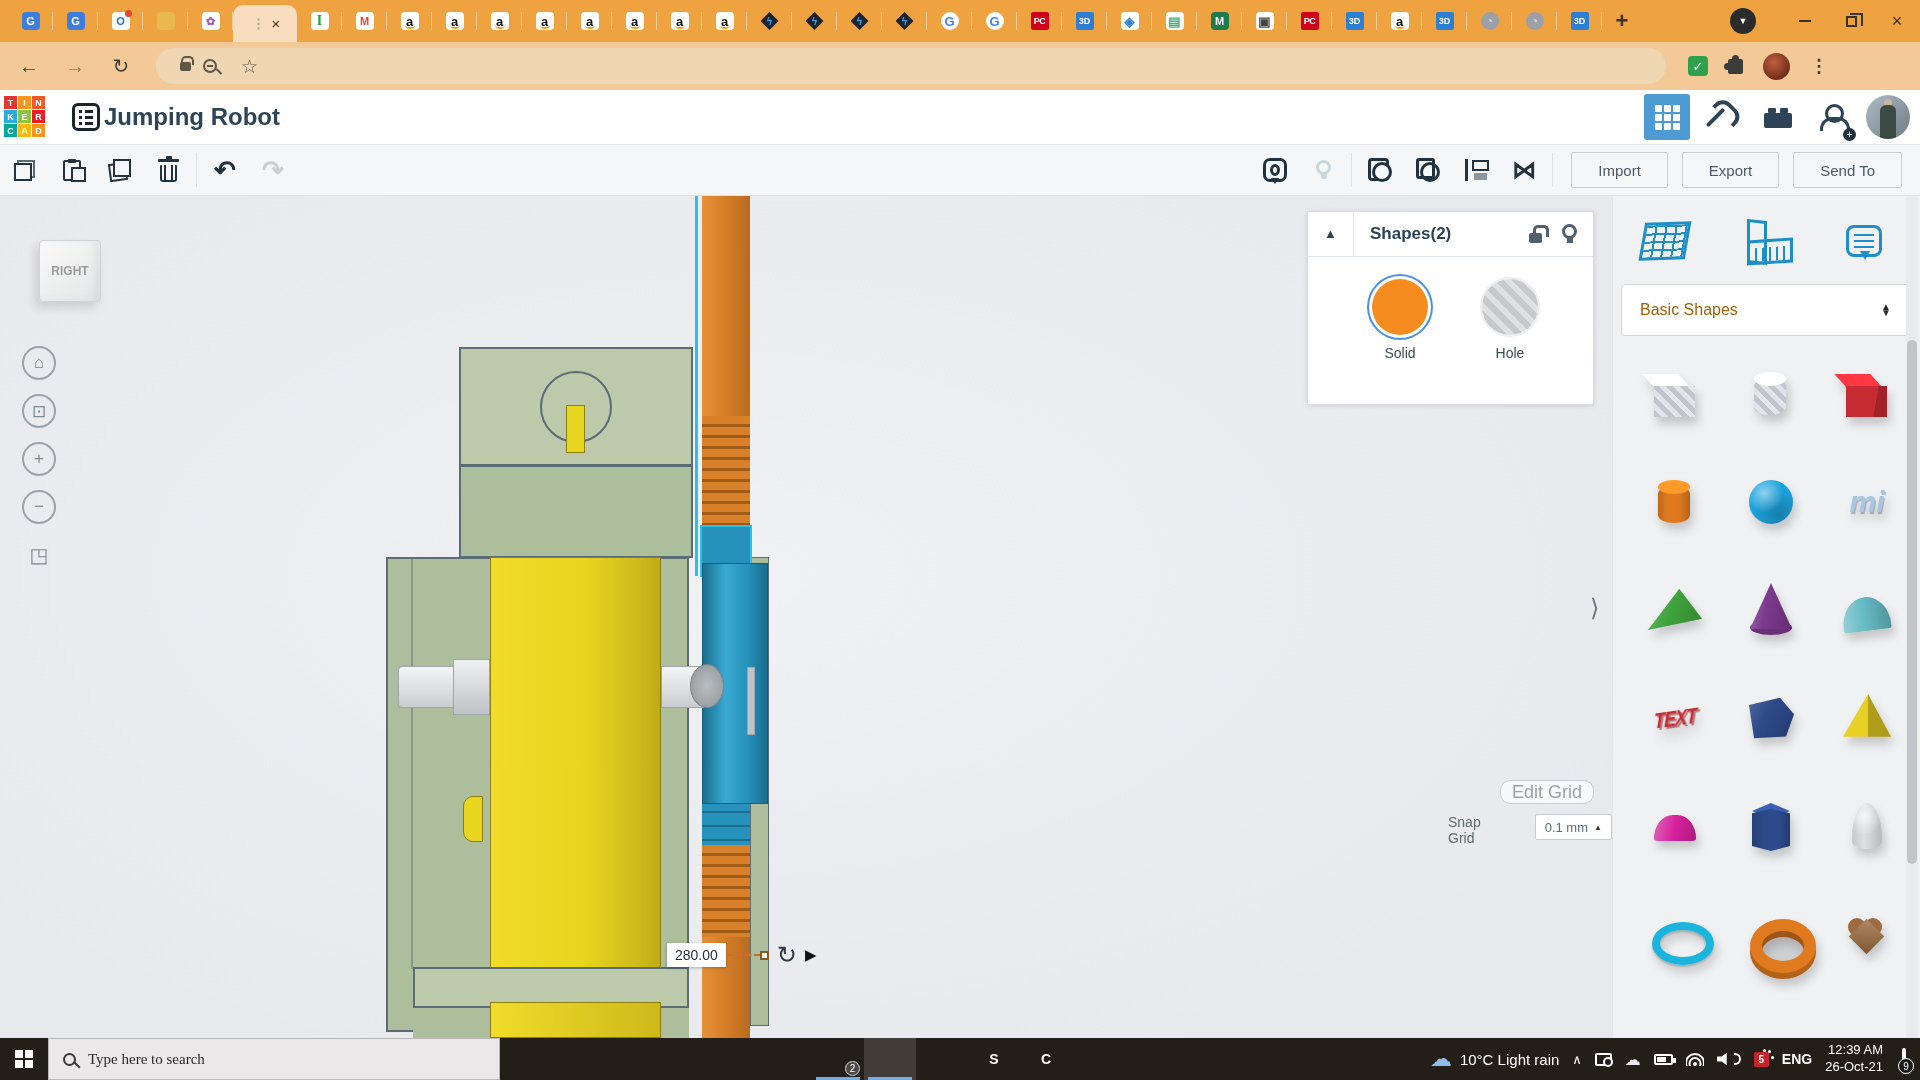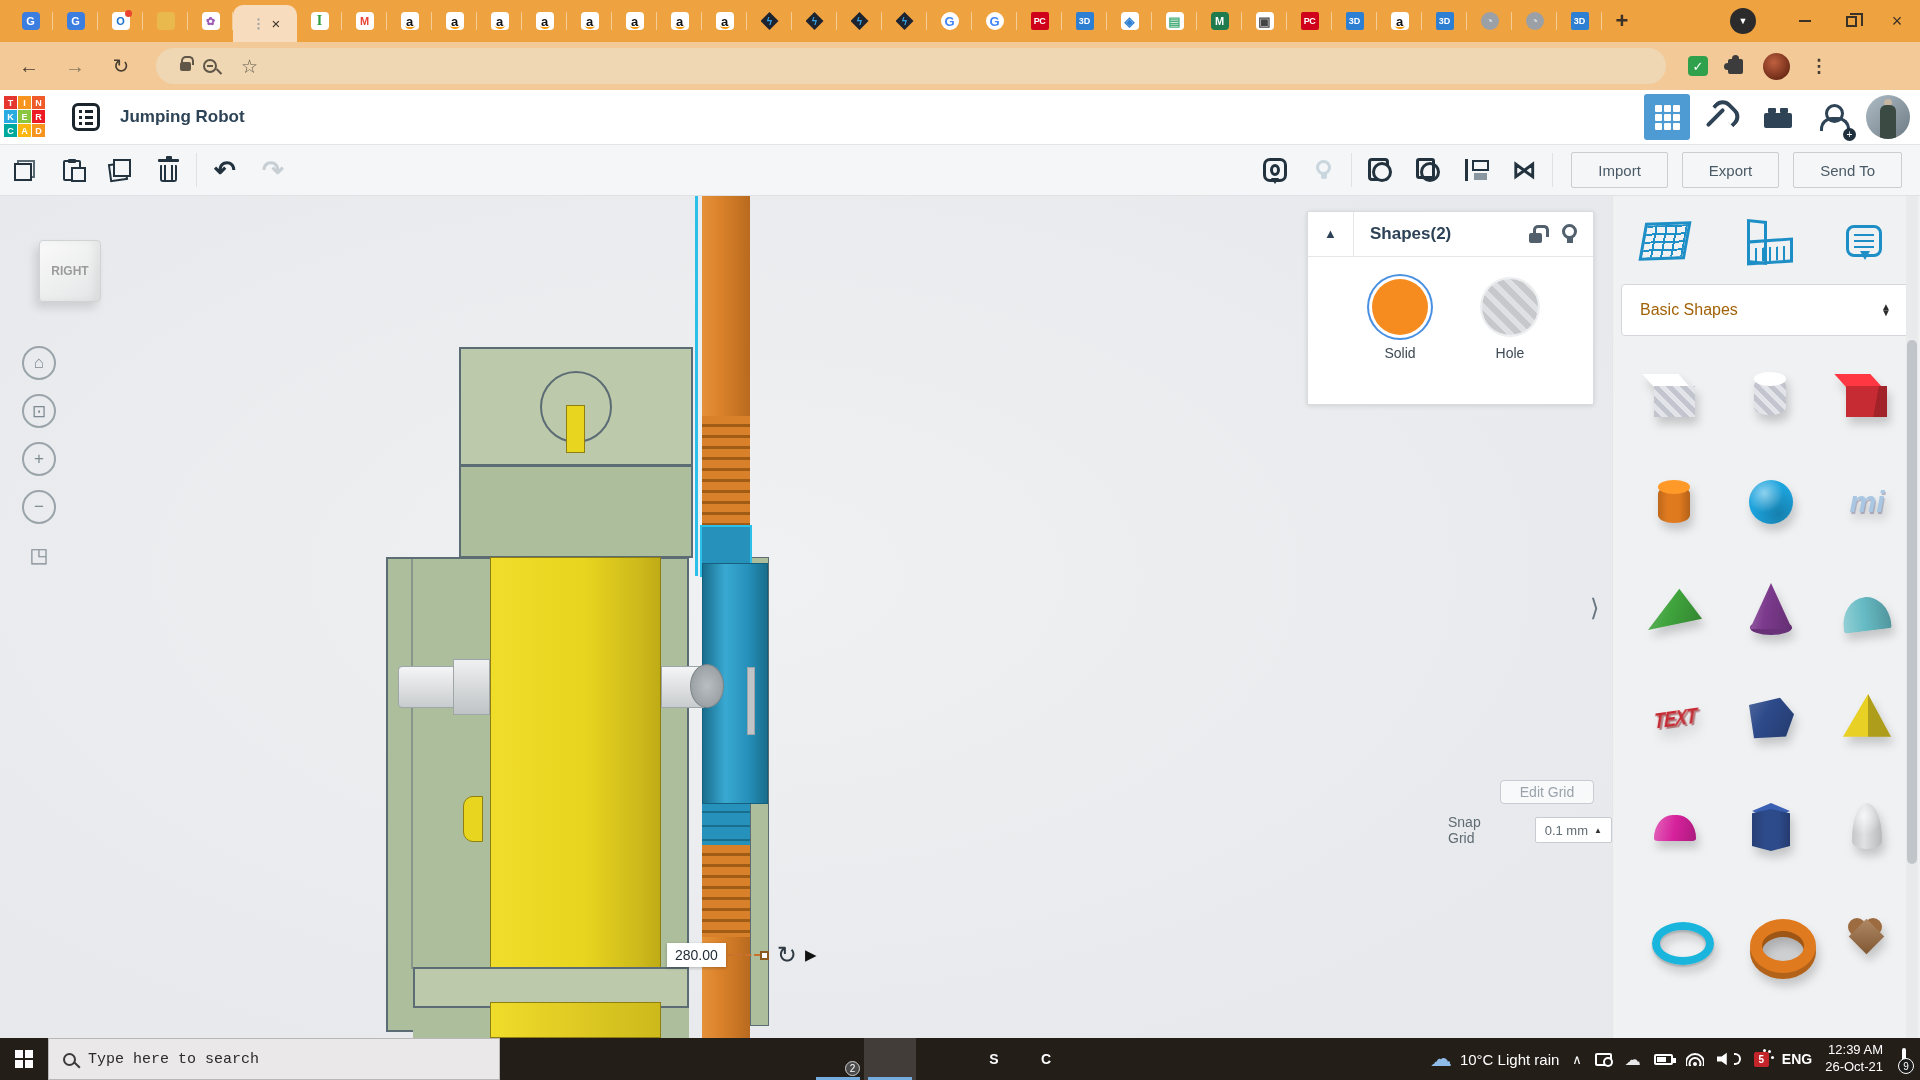--- a/index.html
+++ b/index.html
@@ -63,21 +63,21 @@
 #chrome-avatar{width:27px;height:27px;border-radius:50%;background:radial-gradient(circle at 40% 35%,#C06040,#501808);cursor:pointer}
 .menu-dots{font-size:18px;color:#473D30;font-weight:bold;cursor:pointer;margin-right:14px}
 
 
 #tkheader{position:absolute;left:0;top:90px;width:1920px;height:55px;background:#fff;border-bottom:1px solid #E2E5E7;display:flex;align-items:center}
 #tk-logo{width:42px;height:42px;margin-left:4px;display:grid;grid-template-columns:repeat(3,13px);grid-auto-rows:13px;gap:1px;cursor:pointer}
 .logo-tile{background:var(--c);color:#fff;font-size:9px;font-weight:bold;display:flex;align-items:center;justify-content:center}
 .ic-designmenu{width:28px;height:28px;border:3px solid #1A242C;border-radius:6px;margin-left:26px;position:relative;cursor:pointer}
 .ic-designmenu::before{content:"";position:absolute;left:4px;top:4px;width:3px;height:3px;background:#1A242C;box-shadow:0 6px 0 #1A242C,0 12px 0 #1A242C}
 .ic-designmenu::after{content:"";position:absolute;left:10px;top:4px;width:8px;height:3px;background:#1A242C;box-shadow:0 6px 0 #1A242C,0 12px 0 #1A242C}
-#doc-title{margin-left:20px;font-size:17px;font-weight:bold;color:#2D4356}
+#doc-title{margin-left:4px;font-size:24px;font-weight:bold;color:#2D4356}
 #tkheader-right{margin-left:auto;display:flex;align-items:center;gap:14px;margin-right:10px}
 #btn-dashboard{width:46px;height:46px;background:var(--tinkercad-blue);border-radius:3px;display:flex;align-items:center;justify-content:center;cursor:pointer}
 .grid9{display:grid;grid-template-columns:repeat(3,7px);grid-auto-rows:7px;gap:2px}
 .grid9 i{background:#fff;border-radius:1px}
 .hdr-ic{width:40px;height:40px;display:flex;align-items:center;justify-content:center;position:relative;cursor:pointer}
 .ic-pickaxe{width:26px;height:26px;position:relative}
 .ic-pickaxe::before{content:"";position:absolute;left:11px;top:5px;width:4px;height:24px;background:#2E4356;border-radius:2px;transform:rotate(45deg);transform-origin:top center}
 .ic-pickaxe::after{content:"";position:absolute;left:2px;top:0px;width:22px;height:11px;border:4px solid #2E4356;border-bottom:none;border-radius:11px 11px 0 0;transform:rotate(45deg)}
 .ic-brick{width:28px;height:15px;background:#2E4356;border-radius:2px;position:relative;margin-top:6px}
 .ic-brick::before{content:"";position:absolute;top:-5px;left:4px;width:8px;height:5px;background:#2E4356;border-radius:1px;box-shadow:12px 0 0 #2E4356}
@@ -176,22 +176,22 @@
 .ic-unlock::before{content:"";position:absolute;top:-8px;left:4px;width:10px;height:9px;border:3px solid #51606C;border-bottom:none;border-radius:5px 5px 0 0}
 .ic-bulb2{width:15px;height:15px;border:3px solid #51606C;border-radius:50%;position:relative;margin-bottom:6px;cursor:pointer}
 .ic-bulb2::after{content:"";position:absolute;bottom:-7px;left:2px;width:6px;height:5px;background:#51606C}
 #insp-body{display:flex;gap:54px;padding:22px 0 0 64px}
 .matopt{display:flex;flex-direction:column;align-items:center;gap:10px;cursor:pointer}
 #solid-circle{width:56px;height:56px;border-radius:50%;background:var(--solid-orange);box-shadow:0 0 0 3px #fff,0 0 0 5px #4A90E2}
 #hole-circle{width:56px;height:56px;border-radius:50%;background:repeating-linear-gradient(45deg,#C6C8CC 0 6px,#DEE0E3 6px 12px);box-shadow:0 0 0 2px #EDEEF0}
 .matlabel{font-size:14px;color:#3D4A54}
 #collapse-chevron{position:absolute;left:1590px;top:398px;font-size:24px;color:#6B7780;cursor:pointer}
 
-#editgrid{position:absolute;left:1500px;top:584px;width:94px;height:24px;border:1px solid #C6CCD1;border-radius:4px;background:rgba(255,255,255,.7);color:#9AA3AB;font-size:14px;display:flex;align-items:center;justify-content:center;cursor:pointer}
-#snapgrid{position:absolute;left:1448px;top:618px;display:flex;align-items:center;gap:24px}
+#editgrid{position:absolute;left:1500px;top:584px;width:94px;height:24px;border:1px solid #C6CCD1;border-radius:10px;background:rgba(255,255,255,.7);color:#9AA3AB;font-size:18px;display:flex;align-items:center;justify-content:center;cursor:pointer}
+#snapgrid{position:absolute;left:1448px;top:618px;display:flex;align-items:flex-start;gap:24px}
 #snaplabel{font-size:14px;color:#5F6B73}
 #snapselect{width:78px;height:26px;background:#fff;border:1px solid #C6CCD1;border-radius:2px;font-size:13px;color:#5F6B73;display:flex;align-items:center;justify-content:center;gap:6px;cursor:pointer}
 #snapselect .arr{font-size:8px;color:#333}
 
 
 #sidebar{position:absolute;left:1612px;top:196px;width:308px;height:842px;background:#F0F1F3;border-left:1px solid #E4E6E8}
 #sb-icons{display:flex;justify-content:space-between;padding:20px 30px 0 26px}
 .sb-ic{width:52px;height:50px;display:flex;align-items:center;justify-content:center;cursor:pointer}
 .ic-workplane{width:46px;height:38px;border:3px solid var(--icon-blue);transform:skewX(-12deg) rotate(-2deg);background-image:repeating-linear-gradient(90deg,transparent 0 8px,var(--icon-blue) 8px 10px),repeating-linear-gradient(0deg,transparent 0 6px,var(--icon-blue) 6px 8px)}
 .ic-ruler{width:44px;height:42px;position:relative}
@@ -237,21 +237,21 @@
 #sb-thumb{position:absolute;right:1px;top:144px;width:10px;height:524px;background:#C1C5C9;border-radius:5px;cursor:pointer}
 
 
 #taskbar{position:absolute;left:0;top:1038px;width:1920px;height:42px;background:#241E19;display:flex;align-items:stretch;color:#fff}
 #startbtn{width:48px;display:flex;align-items:center;justify-content:center;cursor:pointer}
 .win-grid{display:grid;grid-template-columns:8px 8px;grid-auto-rows:8px;gap:2px}
 .win-grid i{background:#fff}
 #tb-search{width:452px;background:#EAE8E9;border:1px solid #B8B6B7;display:flex;align-items:center;gap:12px;padding:0 14px}
 .mag{width:13px;height:13px;border:2px solid #3A3A3A;border-radius:50%;position:relative;flex:none}
 .mag::after{content:"";position:absolute;right:-4px;bottom:-5px;width:2px;height:8px;background:#3A3A3A;transform:rotate(-45deg)}
-#tb-search input{border:none;background:transparent;font-size:15px;color:#7f1d1d;outline:none;width:100%;font-family:Liberation Mono, monospace}
+#tb-search input{border:none;background:transparent;font-size:15px;color:#7f1d1d;outline:none;width:100%;font-family:Liberation Serif, serif}
 #tb-search input::placeholder{color:#2B2B2B}
 #apps{display:flex;align-items:stretch}
 .app{width:52px;display:flex;align-items:center;justify-content:center;position:relative;cursor:pointer}
 .app.active{background:rgba(255,255,255,.14)}
 .app.active::after,.app.open::after{content:"";position:absolute;left:4px;right:4px;bottom:0;height:3px;background:#76ADE0}
 .app-ic{position:relative;display:flex;align-items:center;justify-content:center}
 .app-glyph{position:absolute;inset:0;display:flex;align-items:center;justify-content:center;color:#fff;font-weight:bold;font-size:14px}
 .app-badge{position:absolute;right:4px;bottom:4px;min-width:15px;height:15px;border-radius:50%;background:#4A4A4A;border:1px solid #CFCFCF;color:#fff;font-size:10px;display:flex;align-items:center;justify-content:center;z-index:2}
 .app-badge:empty{display:none}
 #tray{margin-left:auto;display:flex;align-items:center;gap:13px;padding-right:14px}

